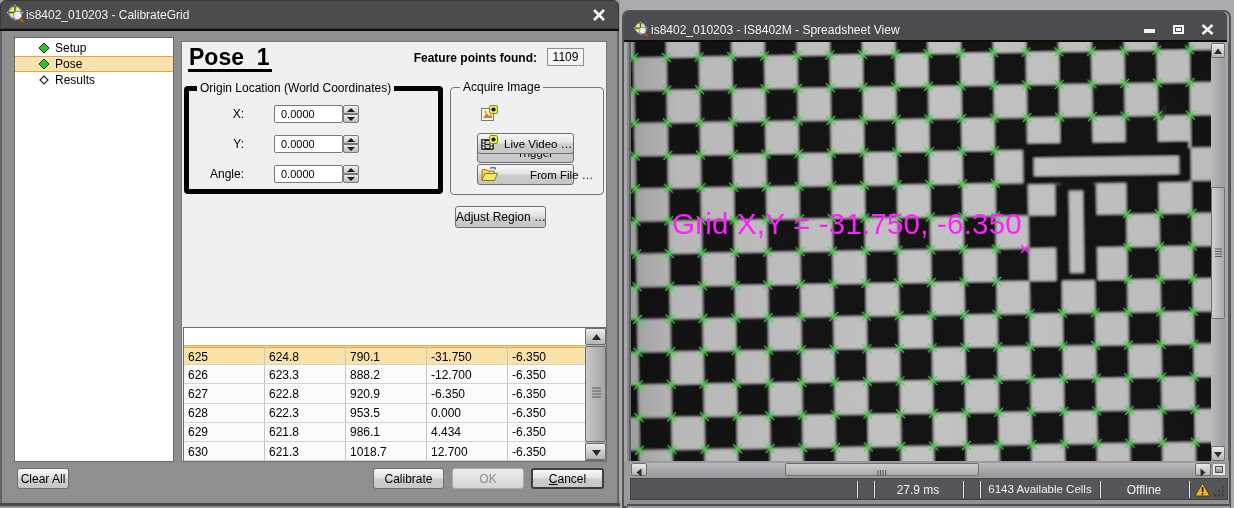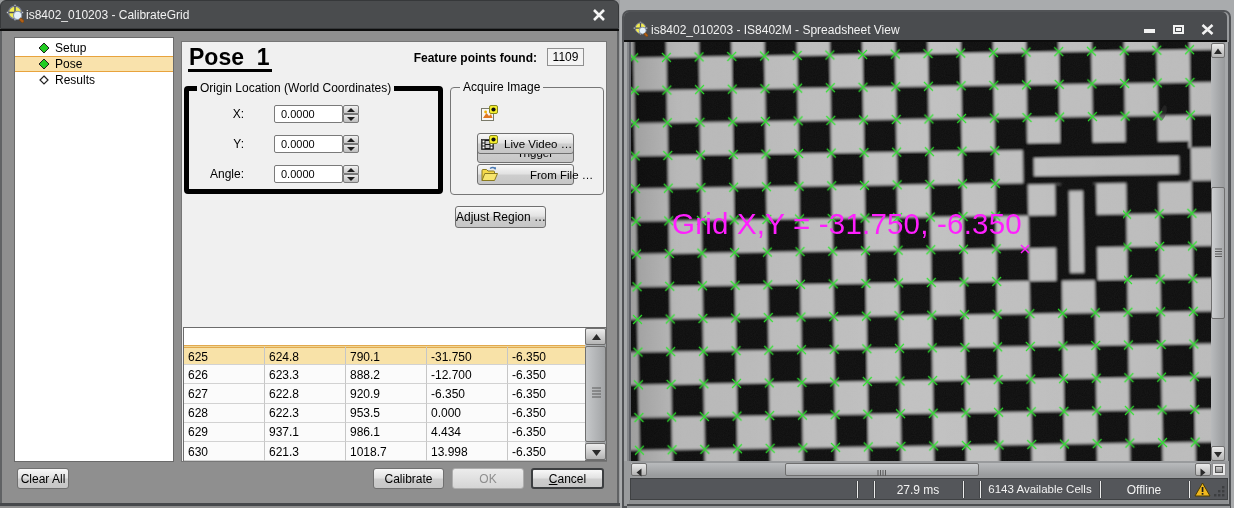--- a/index.html
+++ b/index.html
@@ -176,30 +176,30 @@
       </div>
     <div class="tr" style="top:75.6px;">
         <div class="tc" style="left:0; width:81px;">628</div>
         <div class="tc" style="left:81px; width:81px;">622.3</div>
         <div class="tc" style="left:162px; width:81px;">953.5</div>
         <div class="tc" style="left:243px; width:81px;">0.000</div>
         <div class="tc" style="left:324px; width:77px; border-right:none;">-6.350</div>
       </div>
     <div class="tr" style="top:94.8px;">
         <div class="tc" style="left:0; width:81px;">629</div>
-        <div class="tc" style="left:81px; width:81px;">937.1</div>
+        <div class="tc" style="left:81px; width:81px;">621.8</div>
         <div class="tc" style="left:162px; width:81px;">986.1</div>
         <div class="tc" style="left:243px; width:81px;">4.434</div>
         <div class="tc" style="left:324px; width:77px; border-right:none;">-6.350</div>
       </div>
     <div class="tr" style="top:114px;">
         <div class="tc" style="left:0; width:81px;">630</div>
         <div class="tc" style="left:81px; width:81px;">621.3</div>
         <div class="tc" style="left:162px; width:81px;">1018.7</div>
-        <div class="tc" style="left:243px; width:81px;">13.998</div>
+        <div class="tc" style="left:243px; width:81px;">12.700</div>
         <div class="tc" style="left:324px; width:77px; border-right:none;">-6.350</div>
       </div>
 
     <div class="abs" style="left:401px; top:0; width:21px; height:132px; background:linear-gradient(90deg,#babcbe,#9da0a2);">
       <div class="sbtn" style="left:0px; top:0px; width:21px; height:17px;"><svg width="21" height="17">
             <path d="M10.5 5 L15 11 L6 11 Z" fill="#2a2a2a"></path>
           </svg></div>
       <div class="sbtn" style="left:0px; top:115px; width:21px; height:17px;"><svg width="21" height="17">
             <path d="M10.5 12 L15 6 L6 6 Z" fill="#2a2a2a"></path>
           </svg></div>

